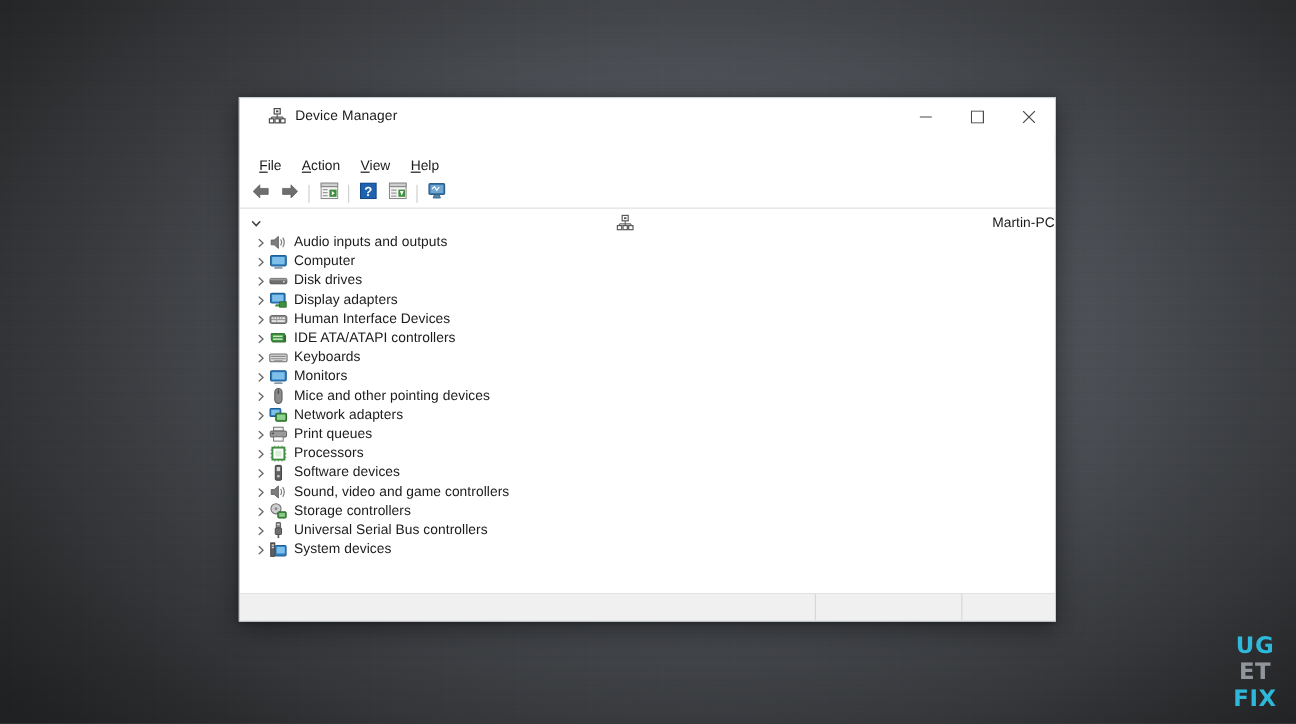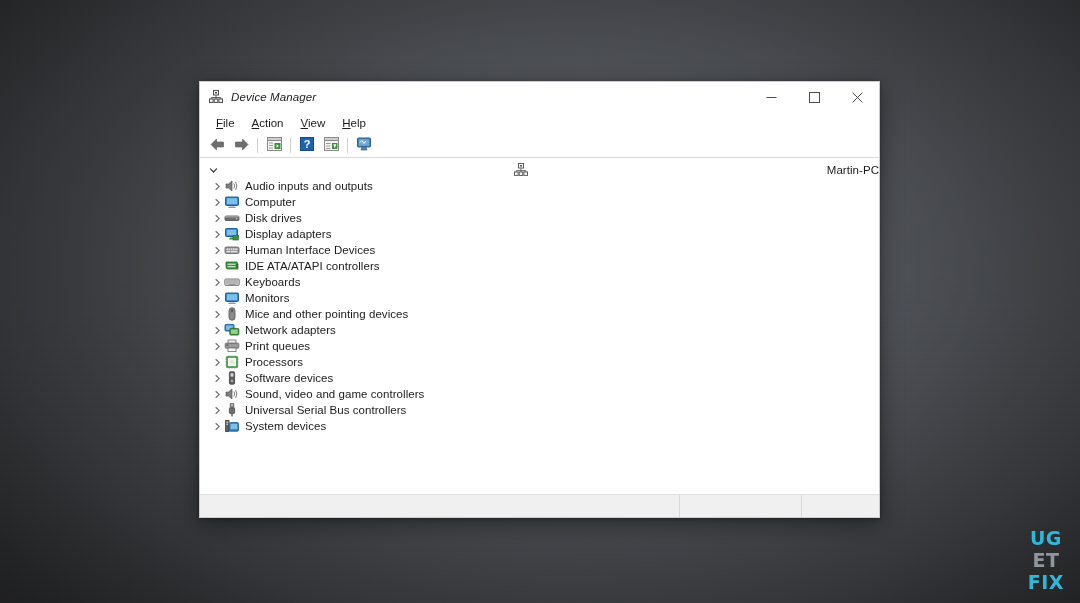--- a/index.html
+++ b/index.html
@@ -66,23 +66,22 @@
     height: 30px;
     background: #ffffff;
     display: flex;
     align-items: center;
     flex: 0 0 auto;
     position: relative;
   }
   .title-left {
     display: flex;
     align-items: center;
-    padding-left: 8px;
+    padding-left: 23px;
     gap: 7px;
-    font-style: italic;
   }
   .title-icon {
     width: 16px;
     height: 16px;
     position: relative;
     flex: 0 0 auto;
   }
   .title-text {
     font-size: 11.5px;
     color: #1b1b1b;
@@ -108,20 +107,21 @@
 
   
   .menubar {
     height: 22px;
     background: #ffffff;
     display: flex;
     align-items: center;
     padding-left: 8px;
     gap: 0px;
     flex: 0 0 auto;
+    margin-top: 16px;
   }
   .menu-item {
     font-size: 11.5px;
     color: #1b1b1b;
     padding: 2px 9px 2px 8px;
     cursor: default;
     white-space: nowrap;
   }
   .menu-item u { text-decoration: underline; }
 
@@ -606,20 +606,37 @@
         <span class="node-icon">
           <svg width="16" height="16" viewBox="0 0 16 16">
             <path d="M2 6 H4.5 L8 3 V13 L4.5 10 H2 Z" fill="#7d7d7d" stroke="#5a5a5a" stroke-width=".7" stroke-linejoin="round"></path>
             <path d="M9.8 5.5 Q11.6 8 9.8 10.5" stroke="#7d7d7d" stroke-width="1" fill="none"></path>
             <path d="M11.6 4 Q14.2 8 11.6 12" stroke="#7d7d7d" stroke-width="1" fill="none"></path>
           </svg>
         </span>
         <span class="node-label">Sound, video and game controllers</span>
       </div>
 
+      <div class="tree-row child">
+        <span class="chev">
+          <svg width="9" height="9" viewBox="0 0 9 9">
+              <path d="M3 1.5 L6.2 4.5 L3 7.5" stroke="#6a6a6a" stroke-width="1.1" fill="none" stroke-linecap="round"></path>
+            </svg>
+        </span>
+        <span class="node-icon">
+          <svg width="16" height="16" viewBox="0 0 16 16">
+            <circle cx="6" cy="6" r="4.2" fill="#cfcfcf" stroke="#6f6f6f" stroke-width=".9"></circle>
+            <circle cx="6" cy="6" r="1.2" fill="#8a8a8a"></circle>
+            <rect x="7.5" y="8.5" width="7" height="5.2" rx=".8" fill="#3d8f3d" stroke="#2c6b2c" stroke-width=".8"></rect>
+            <rect x="8.6" y="9.8" width="4.8" height="1" fill="#bfe6bf"></rect>
+            <rect x="8.6" y="11.4" width="4.8" height="1" fill="#bfe6bf"></rect>
+          </svg>
+        </span>
+        <span class="node-label">Storage controllers</span>
+      </div>
 
       <div class="tree-row child">
         <span class="chev">
           <svg width="9" height="9" viewBox="0 0 9 9">
               <path d="M3 1.5 L6.2 4.5 L3 7.5" stroke="#6a6a6a" stroke-width="1.1" fill="none" stroke-linecap="round"></path>
             </svg>
         </span>
         <span class="node-icon">
           <svg width="16" height="16" viewBox="0 0 16 16">
             <rect x="6.2" y="1.4" width="3.6" height="4.6" rx=".5" fill="#8a8a8a" stroke="#5a5a5a" stroke-width=".8"></rect>

